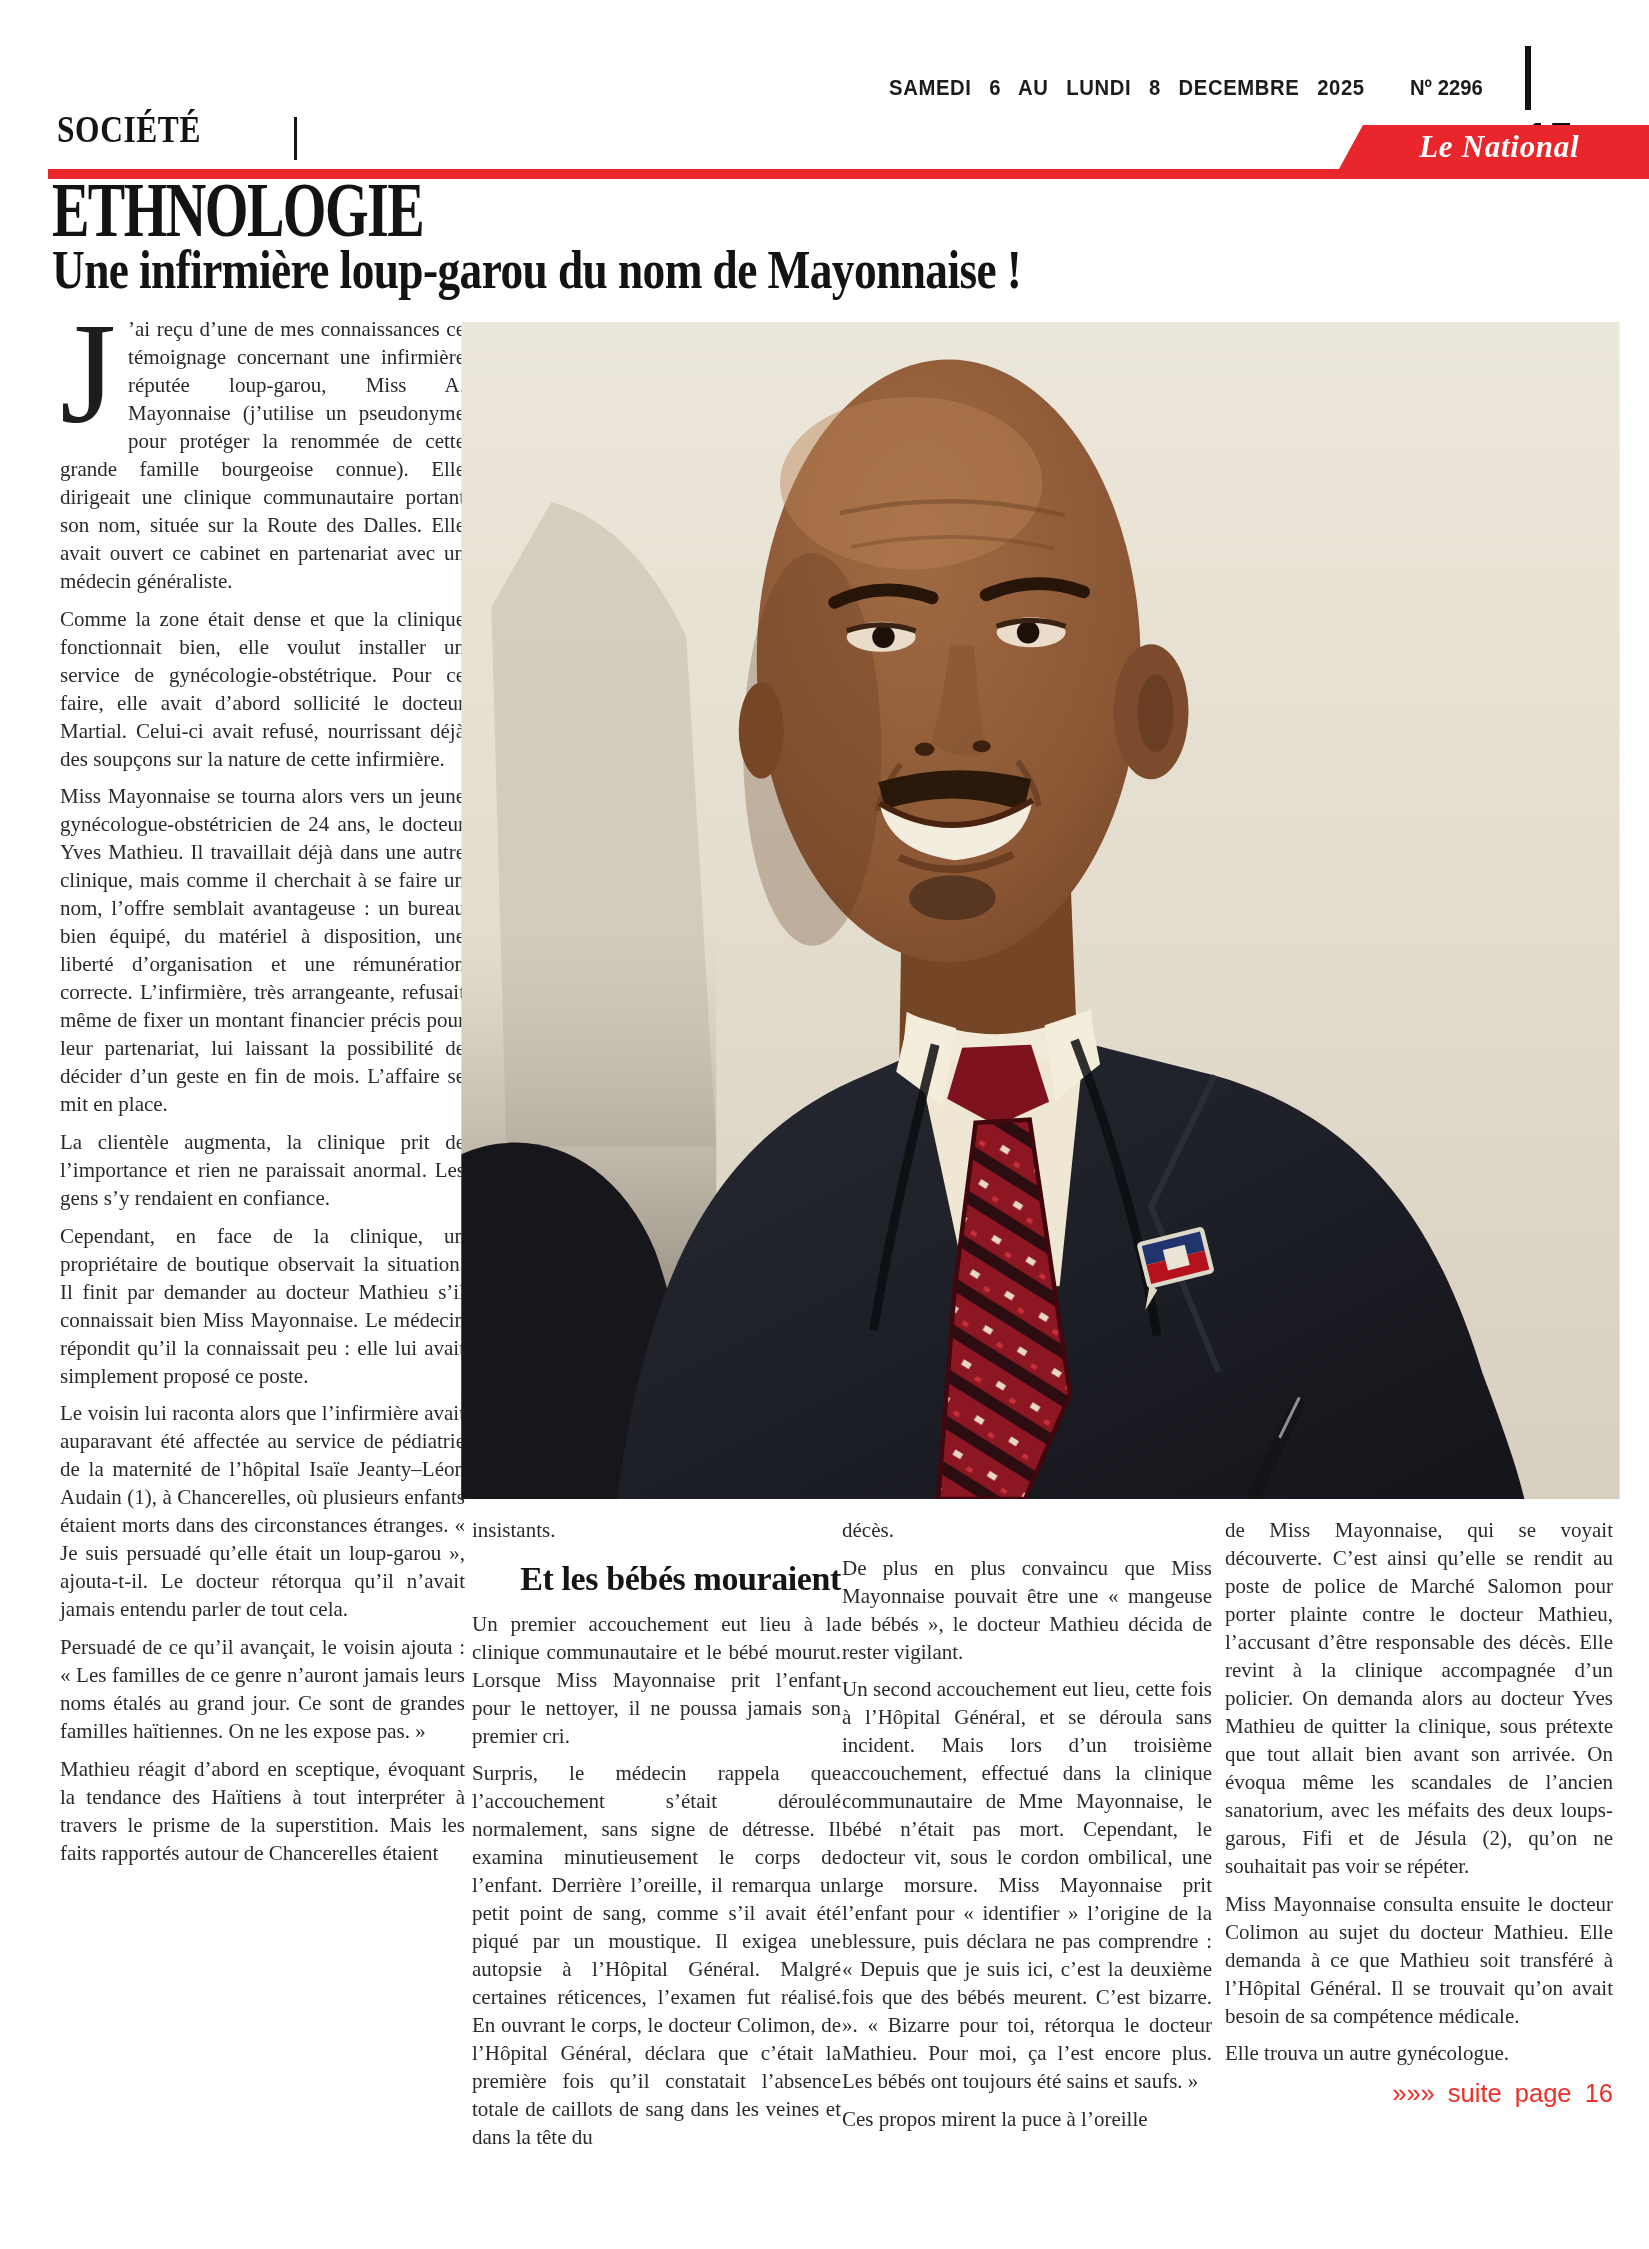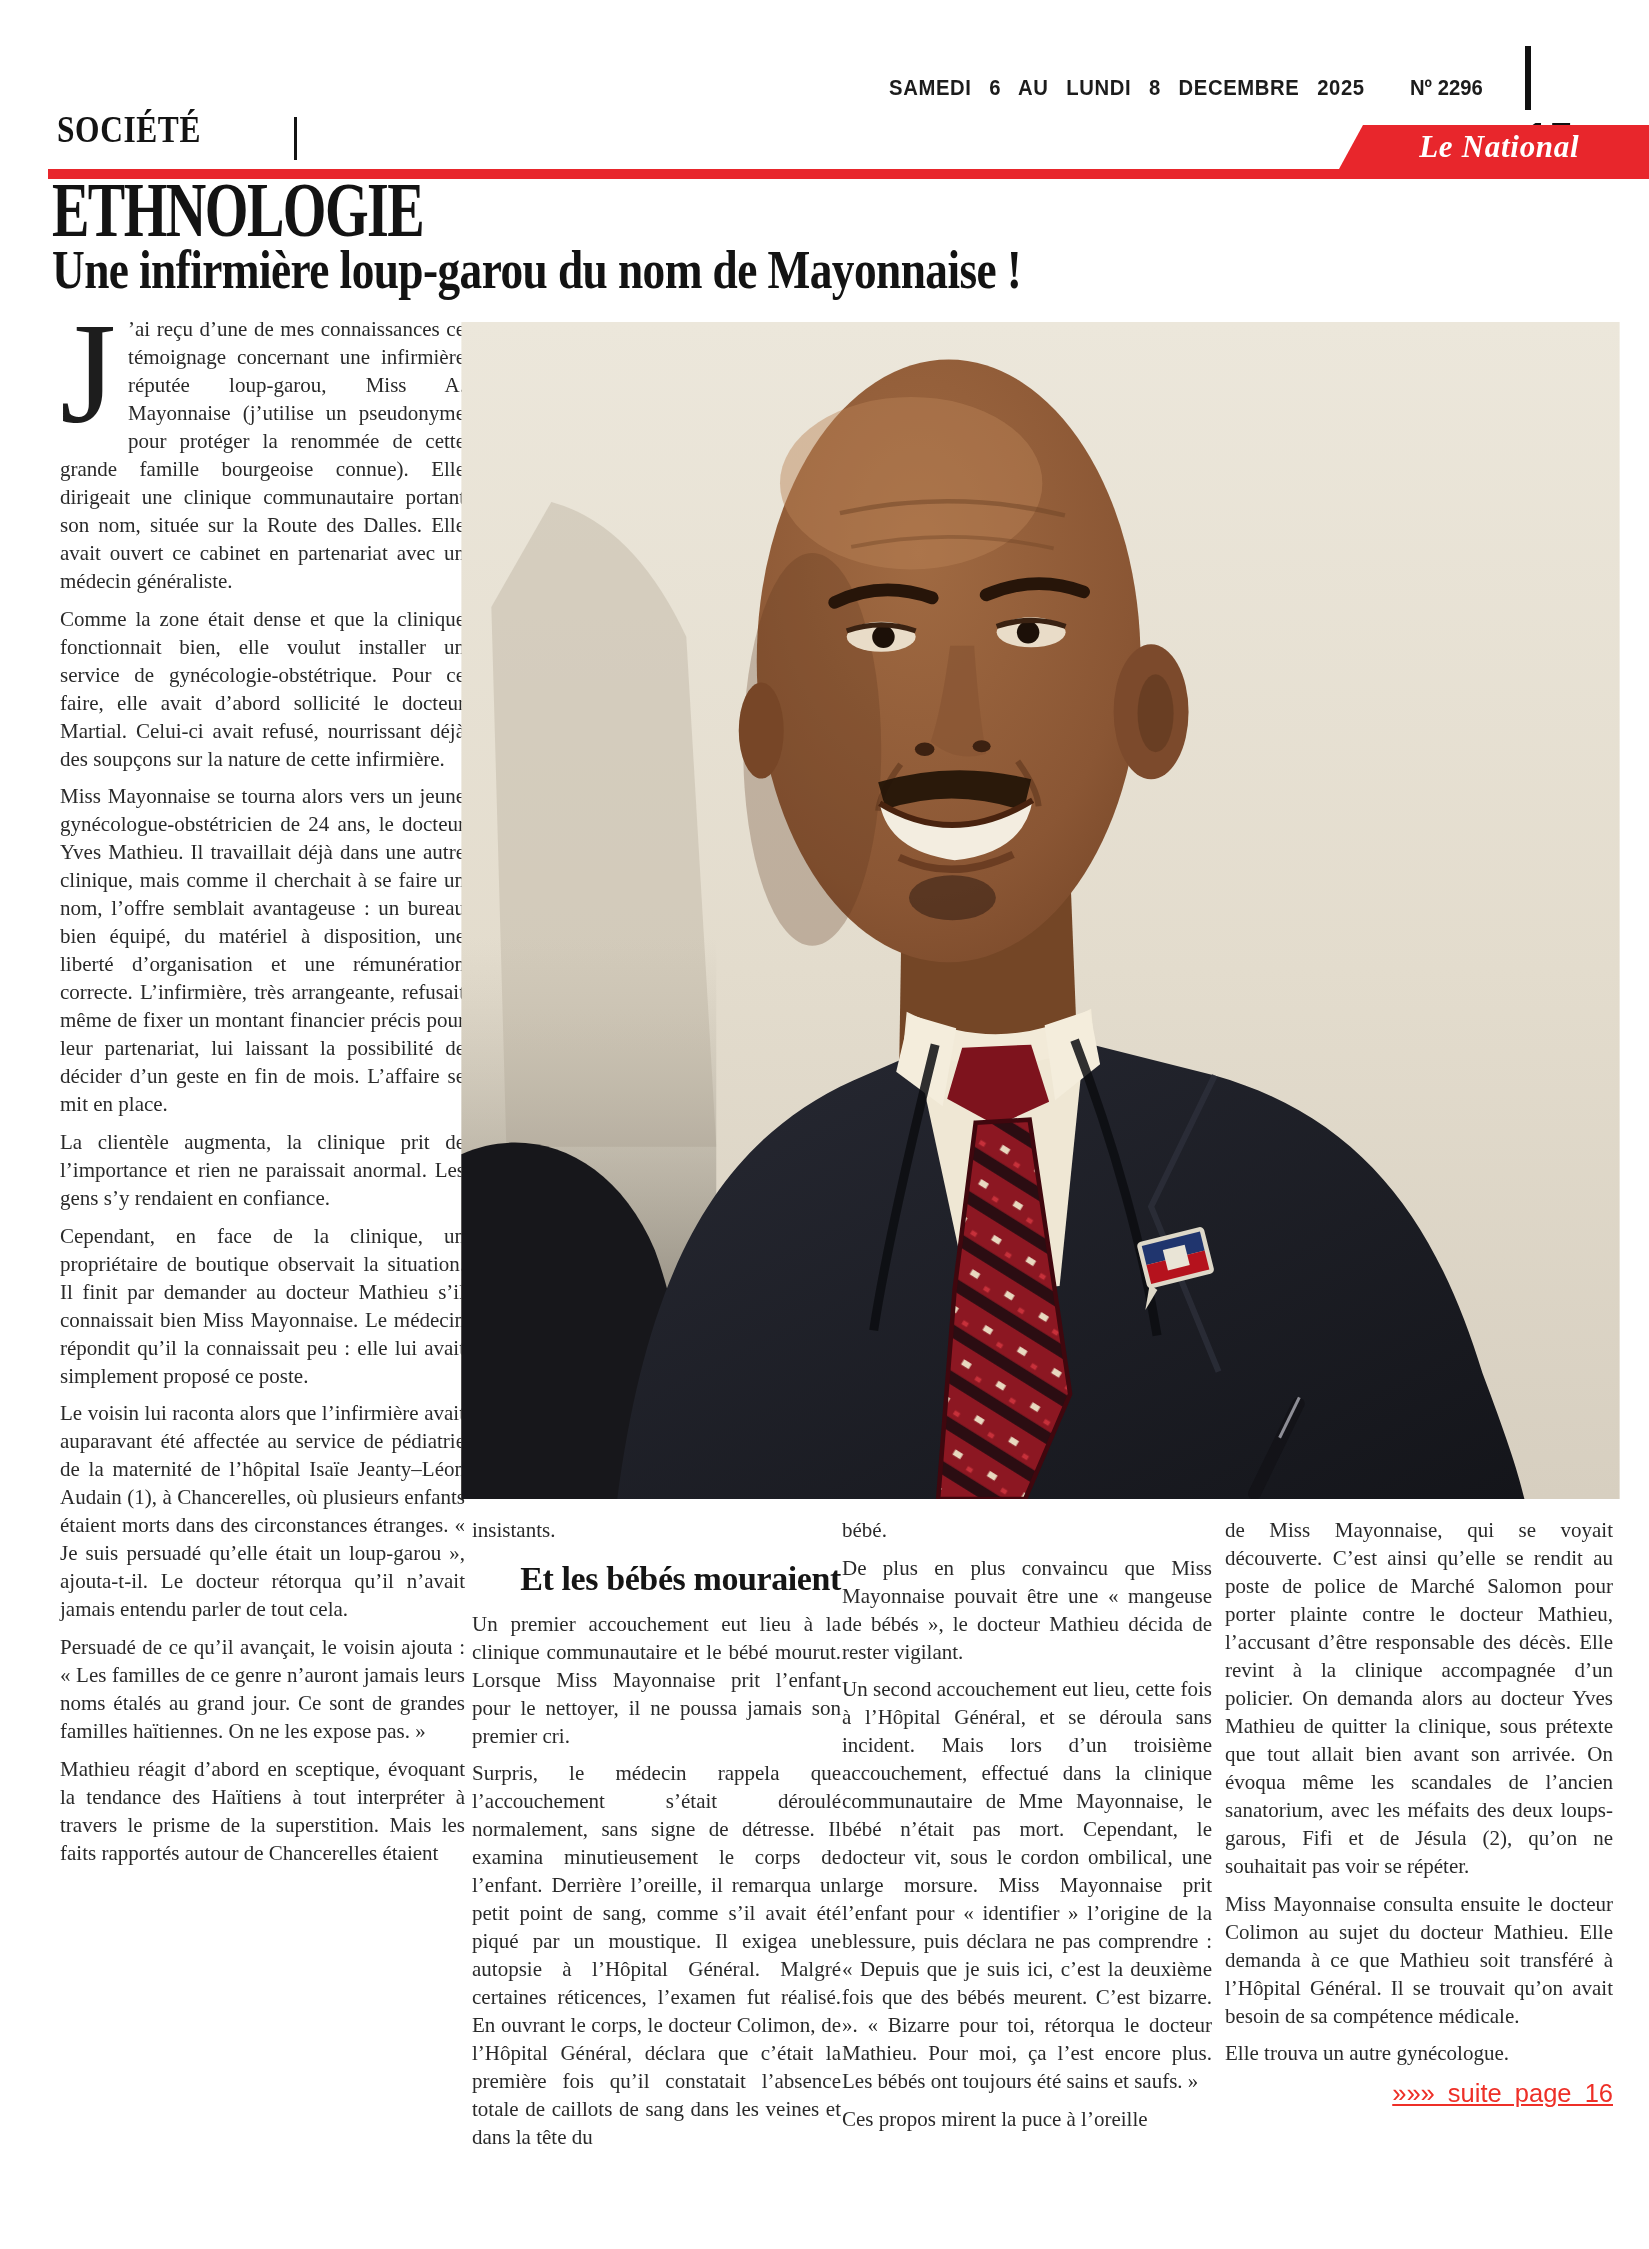--- a/index.html
+++ b/index.html
@@ -60,21 +60,20 @@
     padding:3px 12px 0 0;color:#1d1d1d;font-weight:400;
   }
   .subhead{
     font-weight:700;font-size:34px;line-height:1.05;letter-spacing:-0.4px;
     margin:16.5px 0 13.5px;text-align:right;color:#151515;
   }
   .continuation{
     margin-top:12px;text-align:right;color:var(--link-red);
     font-family:"Liberation Sans","DejaVu Sans",sans-serif;font-size:25.5px;word-spacing:6px;
     cursor:pointer;
-    text-decoration:underline;
   }
 
   
   .photo{position:absolute;left:461px;top:322px;width:1159px;height:1177px;}
   .photo svg{display:block;width:100%;height:100%;}
 </style>
 </head>
 <body>
 
 <div class="dateline">SAMEDI 6 AU LUNDI 8 DECEMBRE 2025</div>
@@ -205,21 +204,21 @@
 </figure>
 
 <div class="col" id="col2">
   <p>insistants.</p>
   <h2 class="subhead">Et les bébés mouraient</h2>
   <p>Un premier accouchement eut lieu à la clinique communautaire et le bébé mourut. Lorsque Miss Mayonnaise prit l’enfant pour le nettoyer, il ne poussa jamais son premier cri.</p>
   <p>Surpris, le médecin rappela que l’accouchement s’était déroulé normalement, sans signe de détresse. Il examina minutieusement le corps de l’enfant. Derrière l’oreille, il remarqua un petit point de sang, comme s’il avait été piqué par un moustique. Il exigea une autopsie à l’Hôpital Général. Malgré certaines réticences, l’examen fut réalisé. En ouvrant le corps, le docteur Colimon, de l’Hôpital Général, déclara que c’était la première fois qu’il constatait l’absence totale de caillots de sang dans les veines et dans la tête du</p>
 </div>
 
 <div class="col" id="col3">
-  <p>bébé.</p>
+  <p>décès.</p>
   <p>De plus en plus convaincu que Miss Mayonnaise pouvait être une « mangeuse de bébés », le docteur Mathieu décida de rester vigilant.</p>
   <p>Un second accouchement eut lieu, cette fois à l’Hôpital Général, et se déroula sans incident. Mais lors d’un troisième accouchement, effectué dans la clinique communautaire de Mme Mayonnaise, le bébé n’était pas mort. Cependant, le docteur vit, sous le cordon ombilical, une large morsure. Miss Mayonnaise prit l’enfant pour « identifier » l’origine de la blessure, puis déclara ne pas comprendre : « Depuis que je suis ici, c’est la deuxième fois que des bébés meurent. C’est bizarre. ». « Bizarre pour toi, rétorqua le docteur Mathieu. Pour moi, ça l’est encore plus. Les bébés ont toujours été sains et saufs. »</p>
   <p>Ces propos mirent la puce à l’oreille</p>
 </div>
 
 <div class="col" id="col4">
   <p>de Miss Mayonnaise, qui se voyait découverte. C’est ainsi qu’elle se rendit au poste de police de Marché Salomon pour porter plainte contre le docteur Mathieu, l’accusant d’être responsable des décès. Elle revint à la clinique accompagnée d’un policier. On demanda alors au docteur Yves Mathieu de quitter la clinique, sous prétexte que tout allait bien avant son arrivée. On évoqua même les scandales de l’ancien sanatorium, avec les méfaits des deux loups-garous, Fifi et de Jésula (2), qu’on ne souhaitait pas voir se répéter.</p>
   <p>Miss Mayonnaise consulta ensuite le docteur Colimon au sujet du docteur Mathieu. Elle demanda à ce que Mathieu soit transféré à l’Hôpital Général. Il se trouvait qu’on avait besoin de sa compétence médicale.</p>
   <p>Elle trouva un autre gynécologue.</p>
   <div class="continuation">»»» suite page 16</div>

